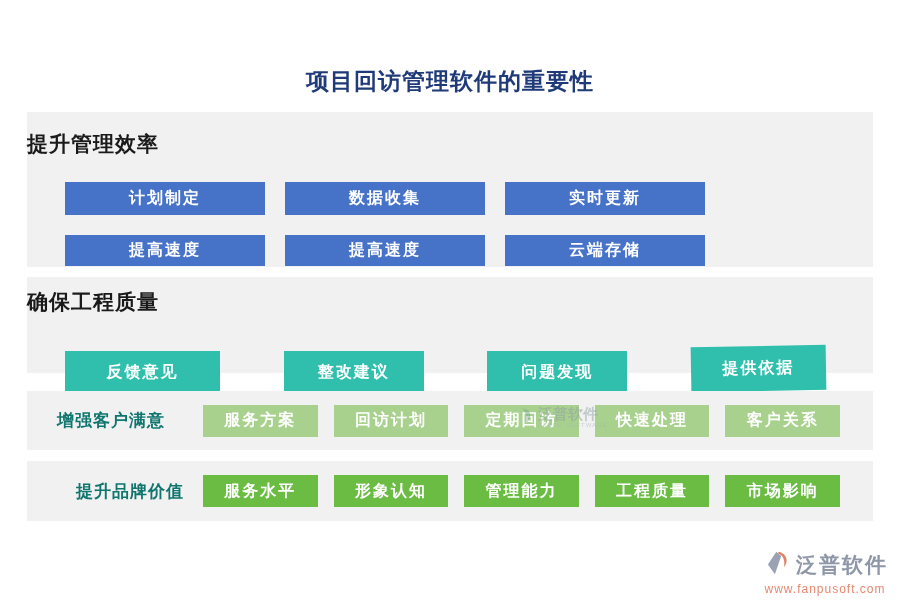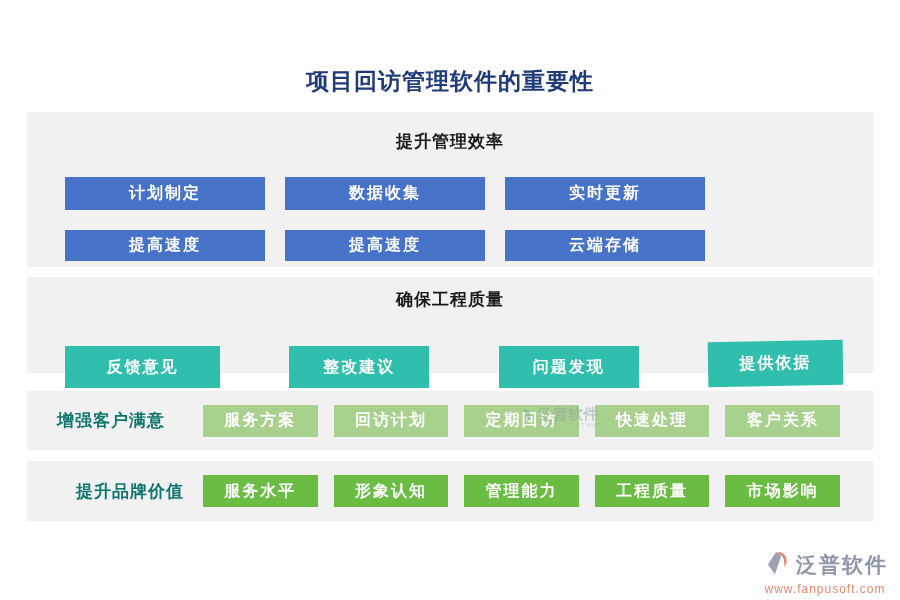--- a/index.html
+++ b/index.html
@@ -19,41 +19,41 @@
   .panel{
     position:absolute;left:27px;width:846px;
     background:#f1f1f2;
     box-sizing:border-box;
   }
   .panel-1{top:112px;height:155px;}
   .panel-2{top:277px;height:96px;}
   .panel-3{top:391px;height:59px;}
   .panel-4{top:461px;height:60px;text-align:center;}
   .panel-header{
-    text-align:center;
-    font-size:17px;font-weight:700;color:#1a1a1a;
+    text-align:left;
+    font-size:21px;font-weight:700;color:#1a1a1a;
     letter-spacing:1px;
   }
   .panel-1 .panel-header{padding-top:18px;}
   .panel-2 .panel-header{padding-top:11px;}
   .btn{
     display:flex;align-items:center;justify-content:center;
     color:#ffffff;font-size:16px;font-weight:700;
     letter-spacing:2px;white-space:nowrap;
   }
   .btn-grid{
     margin:24px 0 0 38px;
     display:grid;
     grid-template-columns:200px 200px 200px;
     grid-template-rows:33px 31px;
     column-gap:84px;row-gap:8px;gap:20px;
   }
   .blue{background:#4673c8;}
   .teal-row{
-    margin:35px 30px 0 38px;
+    margin:35px 47px 0 38px;
     display:flex;justify-content:space-between;align-items:flex-start;
   }
   .teal{background:#2fbfac;height:42px;}
   .teal.w1{width:155px;}
   .teal.w2{width:140px;}
   .teal.w3{width:140px;}
   .teal.w4{width:135px;transform:translateY(-5px) rotate(-1deg);height:45px;}
   .row-panel{display:flex;align-items:center;}
   .row-label{
     width:176px;box-sizing:border-box;padding-left:30px;

